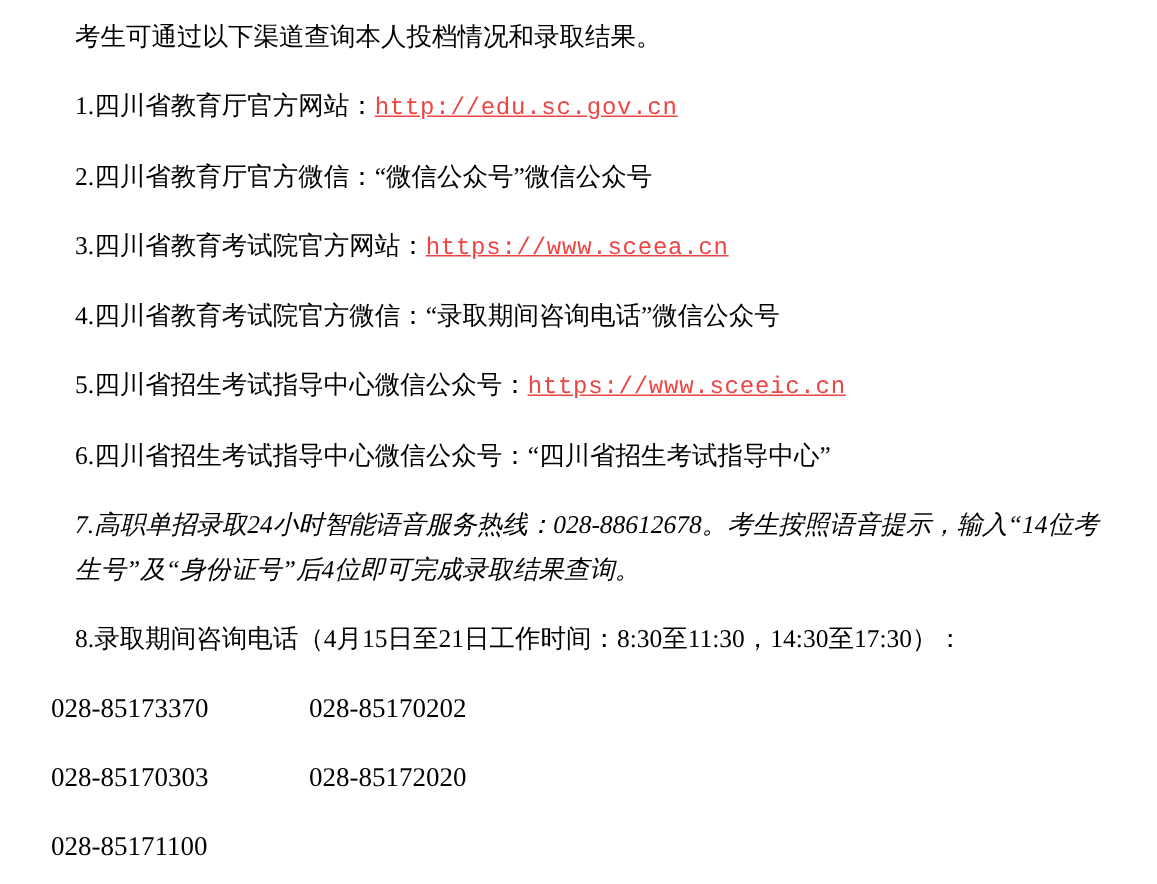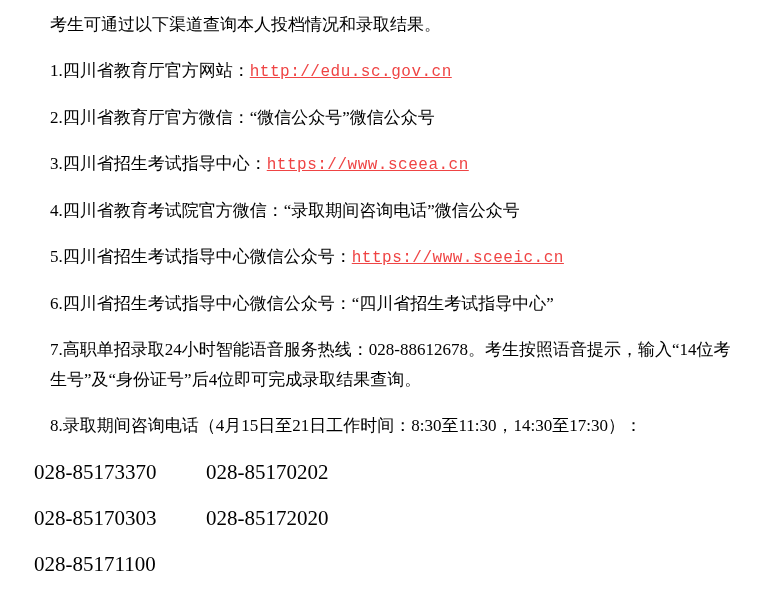--- a/index.html
+++ b/index.html
@@ -22,33 +22,34 @@
     padding: 10px 28px 0 34px;
   }
   .para {
     font-size: 17px;
     line-height: 30px;
     margin: 0 0 16px 0;
     white-space: nowrap;
   }
   .para.wrap {
     white-space: normal;
+    font-style: italic;
   }
   .indent {
     padding-left: 16px;
   }
   .link {
     font-family: "Liberation Mono", monospace;
     font-size: 16px;
     color: #ef4444;
     text-decoration: underline;
     letter-spacing: 0.5px;
   }
   .phones {
-    font-size: 21px;
+    font-size: 18px;
     line-height: 30px;
     margin: 0 0 16px 0;
   }
   .phone-row {
     display: block;
     margin-bottom: 16px;
     white-space: pre;
   }
   .phone-row:last-child {
     margin-bottom: 0;
@@ -62,21 +63,21 @@
 <body>
 
 <div class="page">
 
   <p class="para indent">考生可通过以下渠道查询本人投档情况和录取结果。</p>
 
   <p class="para indent"><span>1.</span><span>四川省教育厅官方网站：</span><a class="link" href="#">http://edu.sc.gov.cn</a></p>
 
   <p class="para indent"><span>2.</span><span>四川省教育厅官方微信：“微信公众号”微信公众号</span></p>
 
-  <p class="para indent"><span>3.</span><span>四川省招生考试指导中心：</span><a class="link" href="#">https://www.sceea.cn</a></p>
+  <p class="para indent"><span>3.</span><span>四川省教育考试院官方网站：</span><a class="link" href="#">https://www.sceea.cn</a></p>
 
   <p class="para indent"><span>4.</span><span>四川省教育考试院官方微信：“录取期间咨询电话”微信公众号</span></p>
 
   <p class="para indent"><span>5.</span><span>四川省招生考试指导中心微信公众号：</span><a class="link" href="#">https://www.sceeic.cn</a></p>
 
   <p class="para indent"><span>6.</span><span>四川省招生考试指导中心微信公众号：“四川省招生考试指导中心”</span></p>
 
   <p class="para wrap indent">7.高职单招录取24小时智能语音服务热线：028-88612678。考生按照语音提示，输入“14位考生号”及“身份证号”后4位即可完成录取结果查询。</p>
 
   <p class="para indent">8.录取期间咨询电话（4月15日至21日工作时间：8:30至11:30，14:30至17:30）：</p>

